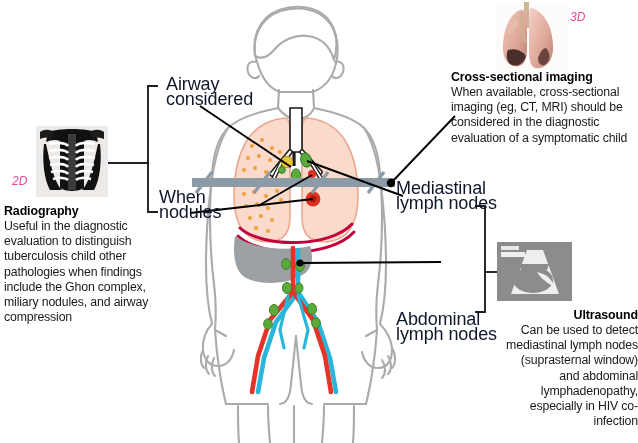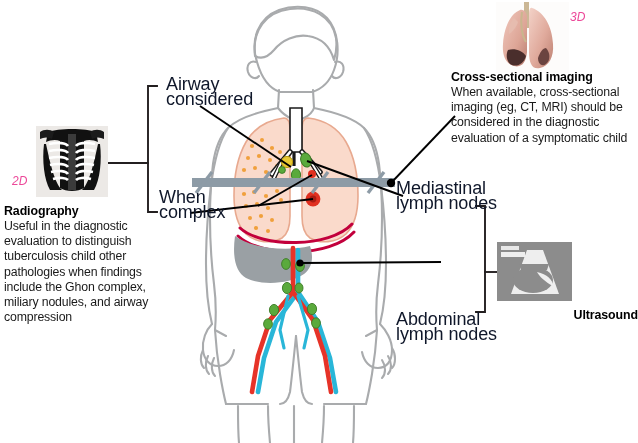--- a/index.html
+++ b/index.html
@@ -337,30 +337,31 @@
     <div class="panel-body">Useful in the diagnostic evaluation to distinguish tuberculosis child other pathologies when findings include the Ghon complex, miliary nodules, and airway compression</div>
   </div>
 
   <div class="panel" id="panel-crosssect">
     <div class="panel-title">Cross-sectional imaging</div>
     <div class="panel-body">When available, cross-sectional imaging (eg, CT, MRI) should be considered in the diagnostic evaluation of a symptomatic child</div>
   </div>
 
   <div class="panel" id="panel-ultrasound">
     <div class="panel-title">Ultrasound</div>
+    <div class="panel-body">Can be used to detect mediastinal lymph nodes (suprasternal window) and abdominal lymphadenopathy, especially in HIV co-infection</div>
   </div>
 
   <div class="callout" style="left:166px; top:77px;">
     <div>Airway</div>
     <div>considered</div>
   </div>
 
   <div class="callout" style="left:159px; top:190px;">
     <div>When</div>
-    <div>complex</div>
+    <div>nodules</div>
   </div>
 
   <div class="callout" style="left:396px; top:181px;">
     <div>Mediastinal</div>
     <div>lymph nodes</div>
   </div>
 
   <div class="callout" style="left:396px; top:312px;">
     <div>Abdominal</div>
     <div>lymph nodes</div>

